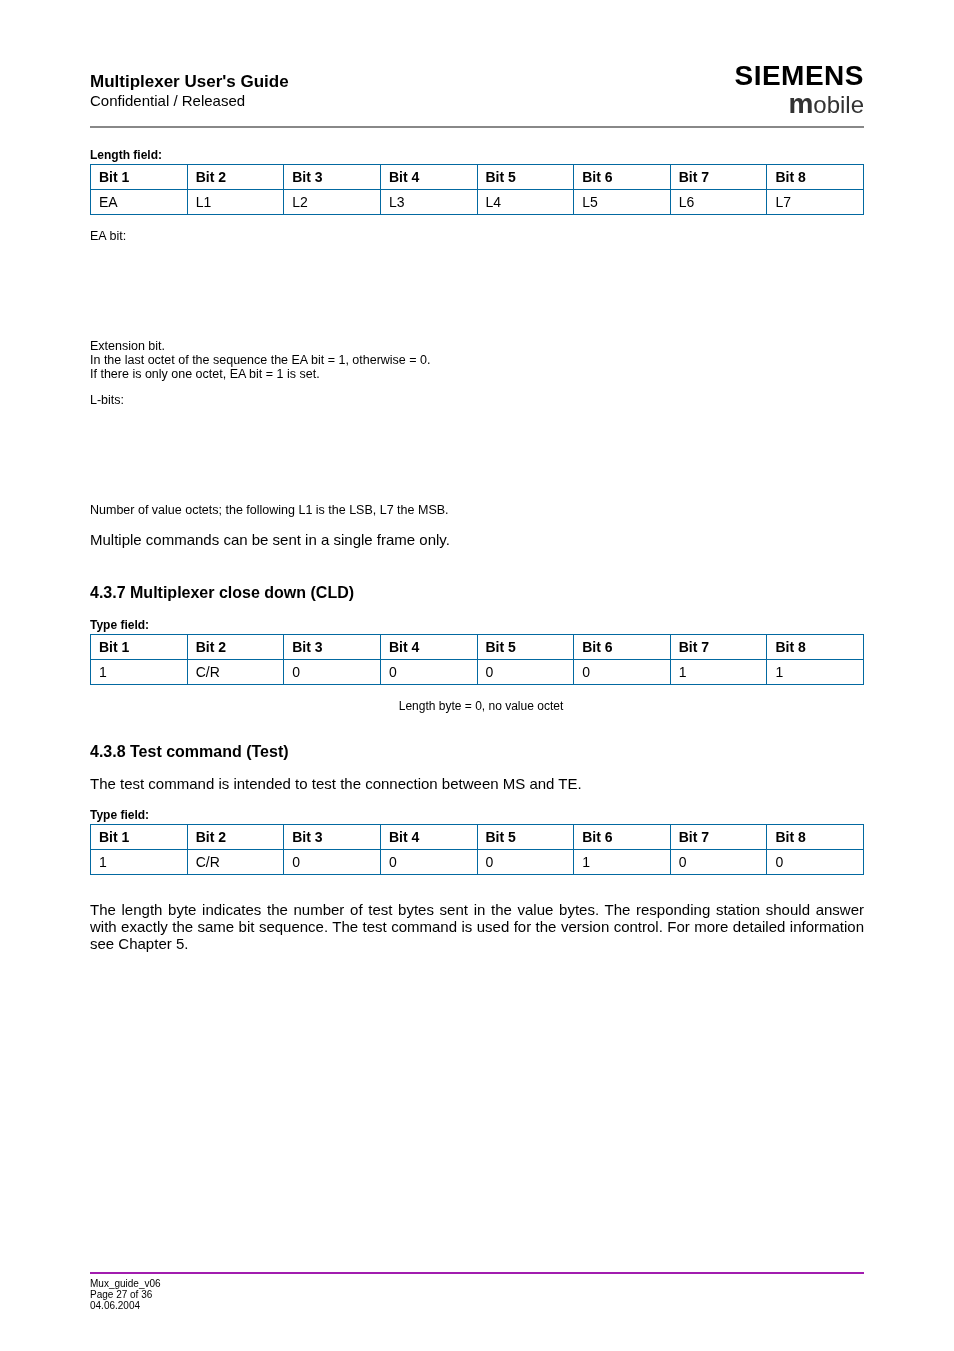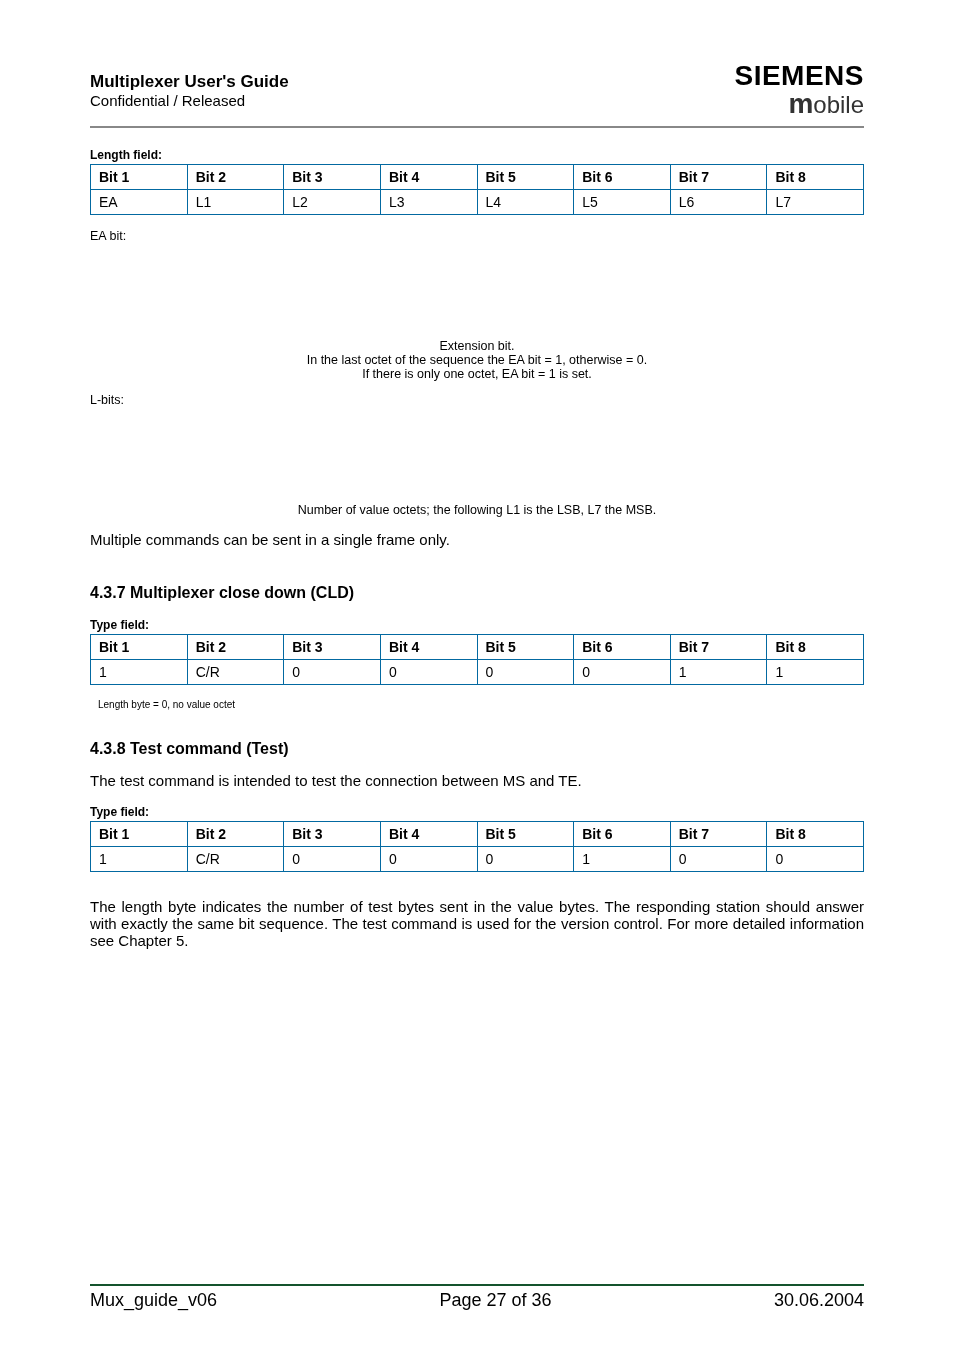--- a/index.html
+++ b/index.html
@@ -70,53 +70,55 @@
     display: flex;
     font-size: 12.5px;
     margin-bottom: 12px;
     flex-direction: column;
   }
   .defn .term {
     width: 110px;
     flex: 0 0 110px;
   }
   .defn .desc { flex: 1; }
-  .defn .desc .line { display: block; text-align: center; }
+  .defn .desc .line { display: block; }
 
   .para {
     font-size: 15px;
     margin: 14px 0 36px 0;
   }
 
   h3.subsection {
     font-size: 16px;
     font-weight: bold;
     margin: 26px 0 10px 0;
   }
 
   .small-note {
-    font-size: 10px;
+    font-size: 12px;
     margin: 6px 0 30px 8px;
+    text-align: center;
   }
 
   .justify {
     text-align: justify;
   }
 
   .footer {
     position: absolute;
     left: 90px;
     right: 90px;
     bottom: 40px;
-    border-top: 2px solid #14532d;
+    border-top: 2px solid #a21caf;
     padding-top: 4px;
     display: flex;
     justify-content: space-between;
-    font-size: 18px;
+    font-size: 10px;
     color: #000;
+    flex-direction: column;
   }
 </style>
 </head>
 <body>
 
 <div class="page">
 
   <div class="header">
     <div class="header-left">
       <div class="title1">Multiplexer User's Guide</div>
@@ -228,14 +230,14 @@
   </tbody>
     </table>
 
   <div class="para justify" style="margin-top:26px;">The length byte indicates the number of test bytes sent in the value bytes. The responding station should answer with exactly the same bit sequence. The test command is used for the version control. For more detailed information see Chapter 5.</div>
 
 </div>
 
 <div class="footer">
   <span>Mux_guide_v06</span>
   <span>Page 27 of 36</span>
-  <span>30.06.2004</span>
+  <span>04.06.2004</span>
 </div>
 
 </body></html>

